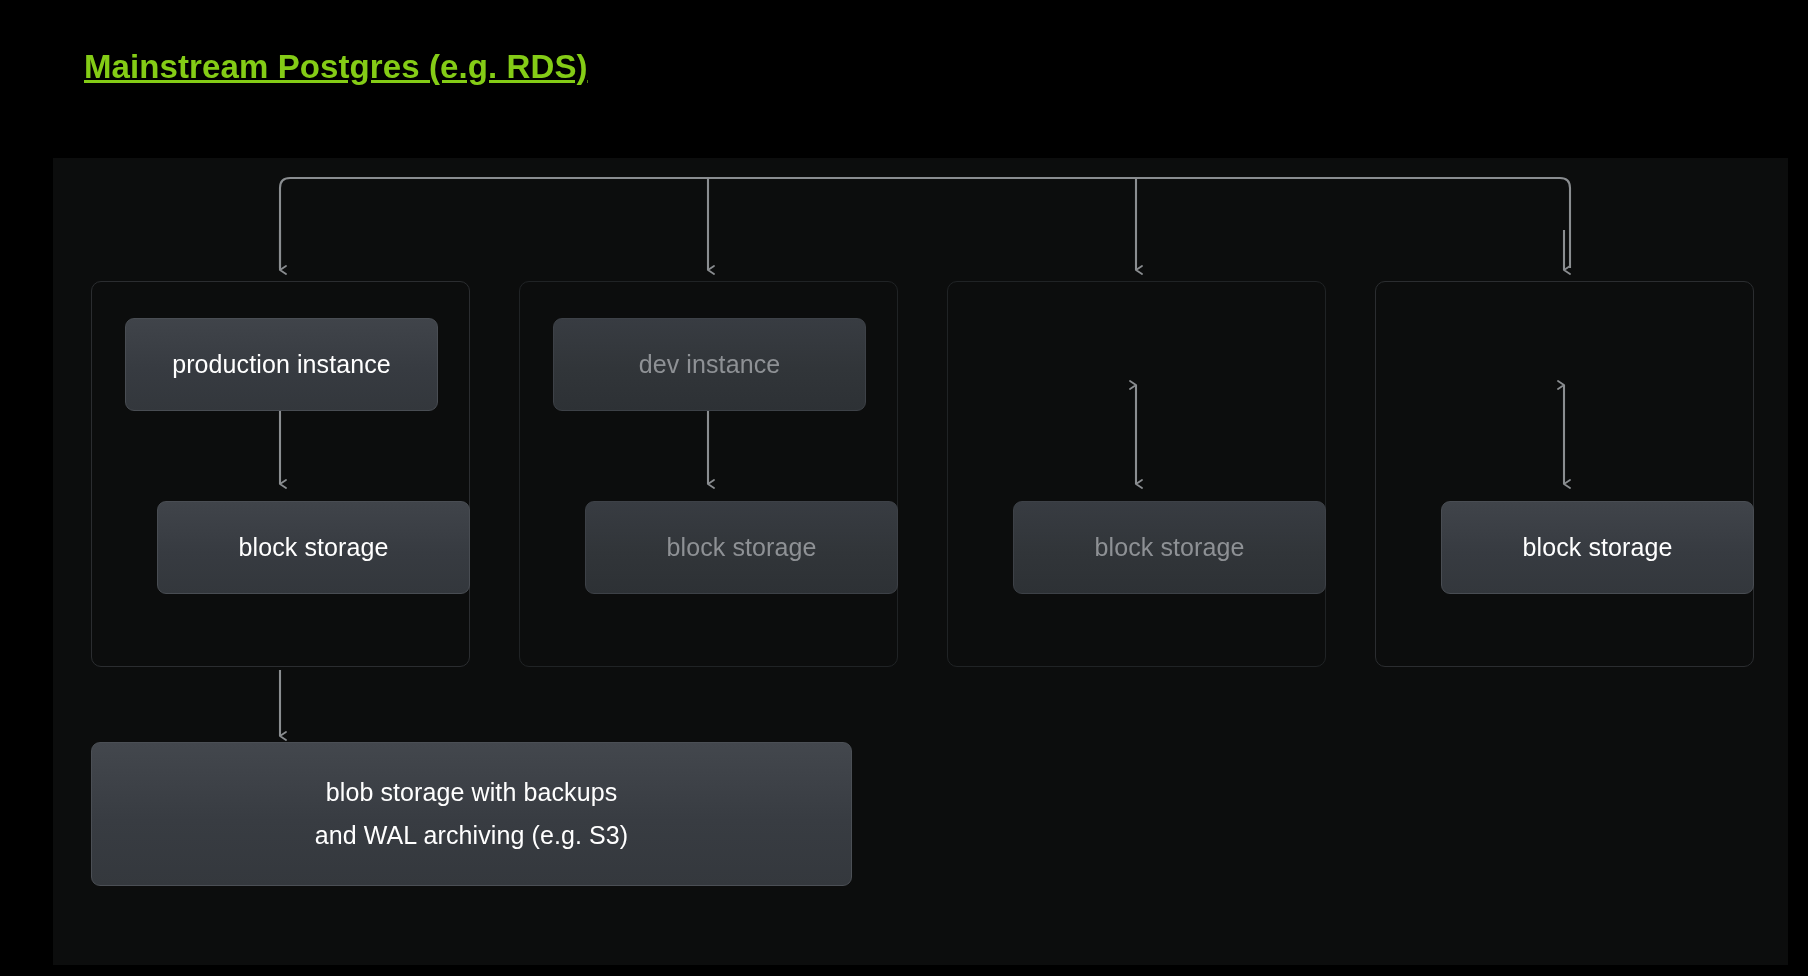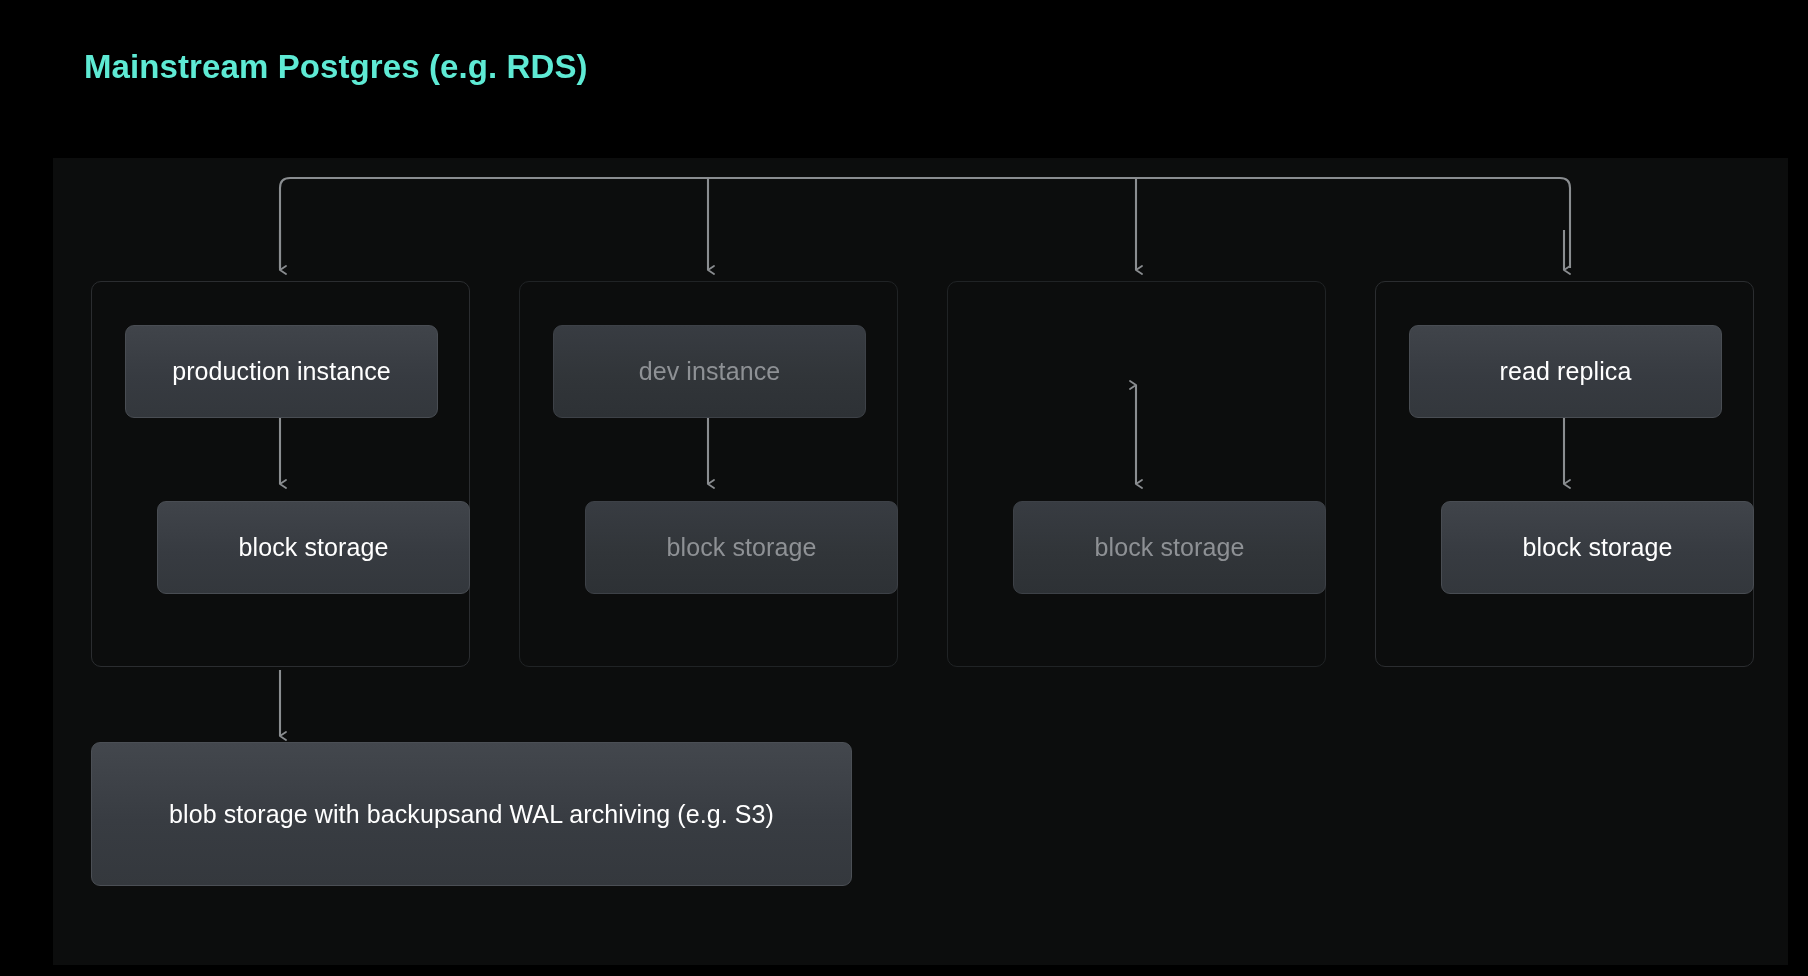--- a/index.html
+++ b/index.html
@@ -17,23 +17,24 @@
     -webkit-font-smoothing: antialiased;
   }
 
   
   #diagram-title {
     position: absolute;
     left: 84px;
     top: 48px;
     font-size: 33px;
     font-weight: bold;
-    color: #5eead4;
+    color: #84cc16;
     letter-spacing: 0.1px;
     white-space: nowrap;
+    text-decoration: underline;
   }
 
   
   #diagram-panel {
     position: absolute;
     left: 53px;
     top: 158px;
     width: 1735px;
     height: 807px;
     background: #0c0d0d;
@@ -79,21 +80,21 @@
     border: 1px solid #494d53;
     background: linear-gradient(180deg, #40444a 0%, #373b41 55%, #33373c 100%);
     display: flex;
     align-items: center;
     justify-content: center;
     font-size: 25px;
     color: #ffffff;
     letter-spacing: 0.1px;
     white-space: nowrap;
   }
-  .node-box.instance-node { top: 43px; }
+  .node-box.instance-node { top: 36px; }
   .node-box.storage-node  { top: 219px; margin-left: 32px; }
 
   .group-box.dim .node-box {
     border-color: #3d4147;
     background: linear-gradient(180deg, #383c42 0%, #313539 55%, #2d3135 100%);
     color: #8e9195;
     text-align: center;
   }
 
   
@@ -101,21 +102,21 @@
     position: absolute;
     left: 38px;
     top: 584px;
     width: 761px;
     height: 144px;
     border-radius: 9px;
     box-sizing: border-box;
     border: 1px solid #4b4f55;
     background: linear-gradient(180deg, #43474d 0%, #383c42 55%, #34383d 100%);
     display: flex;
-    flex-direction: row;
+    flex-direction: column;
     align-items: center;
     justify-content: center;
     color: #ffffff;
     font-size: 25px;
     line-height: 43px;
     letter-spacing: 0.1px;
   }
 </style>
 </head>
 <body>
@@ -167,23 +168,20 @@
     </div>
   </div>
 
   <div class="group-box dim" id="group-2">
     <div class="node-box storage-node">
       <span>block storage</span>
     </div>
   </div>
 
   <div class="group-box" id="group-3">
-    <div class="node-box instance-node">
-      <span>read replica</span>
-    </div>
     <div class="node-box storage-node">
       <span>block storage</span>
     </div>
   </div>
 
   <div id="blob-storage-box">
     <span>blob storage with backups</span>
     <span>and WAL archiving (e.g. S3)</span>
   </div>
 

